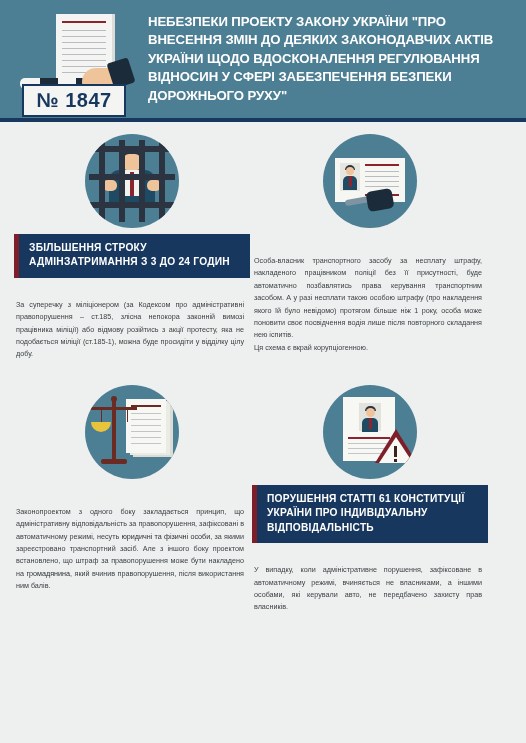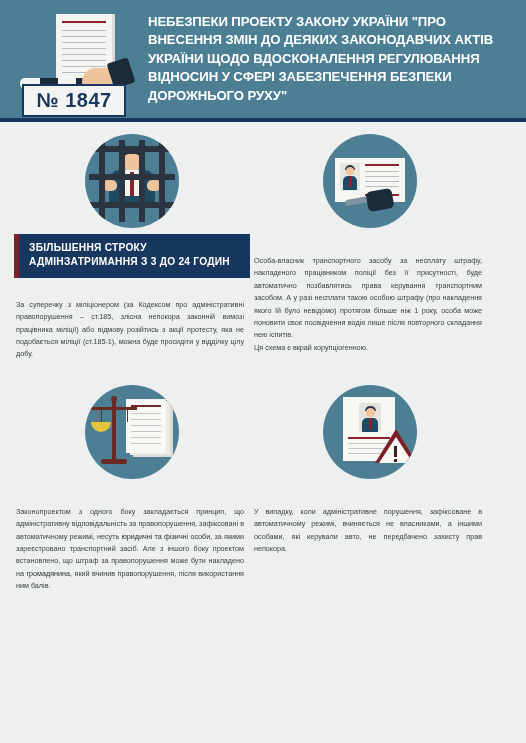--- a/index.html
+++ b/index.html
@@ -372,18 +372,21 @@
               <div class="w-ln" style="top:46px"></div>
               <div class="w-ln" style="top:51px"></div>
               <div class="w-ln" style="top:56px"></div>
             </div>
             <div class="w-tri"></div>
             <div class="w-tri-in"></div>
             <div class="w-excl"></div>
             <div class="w-dot"></div>
           </div>
         </div>
-        <div class="body-text">У випадку, коли адміністративне порушення, зафіксоване в автоматичному режимі, вчиняється не власниками, а іншими особами, які керували авто, не передбачено захисту прав непокора.</div>
+        <div class="head-bar">
+          <h3>ПОРУШЕННЯ СТАТТІ 61 КОНСТИТУЦІЇ УКРАЇНИ ПРО ІНДИВІДУАЛЬНУ ВІДПОВІДАЛЬНІСТЬ</h3>
+        </div>
+        <div class="body-text">У випадку, коли адміністративне порушення, зафіксоване в автоматичному режимі, вчиняється не власниками, а іншими особами, які керували авто, не передбачено захисту прав власників.</div>
       </div>
     </div>
 
   </div>
 </div>
 
 </body></html>

